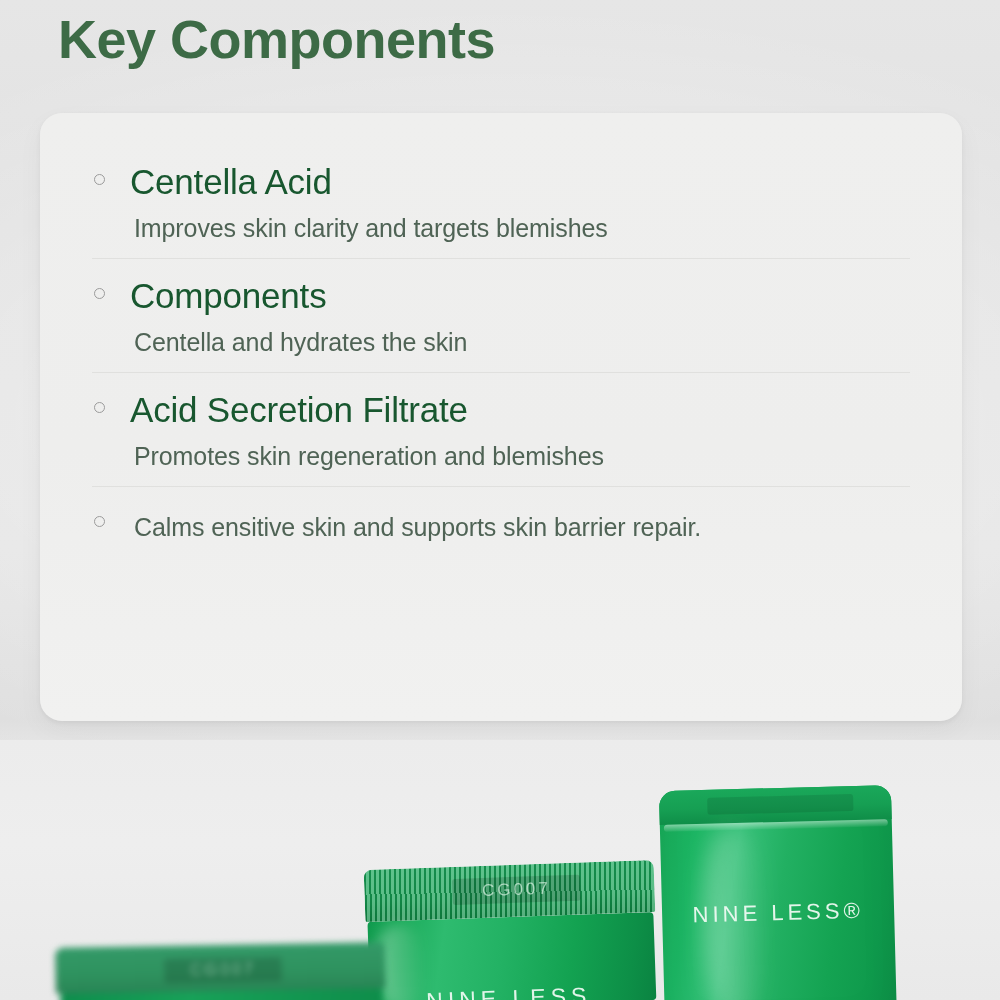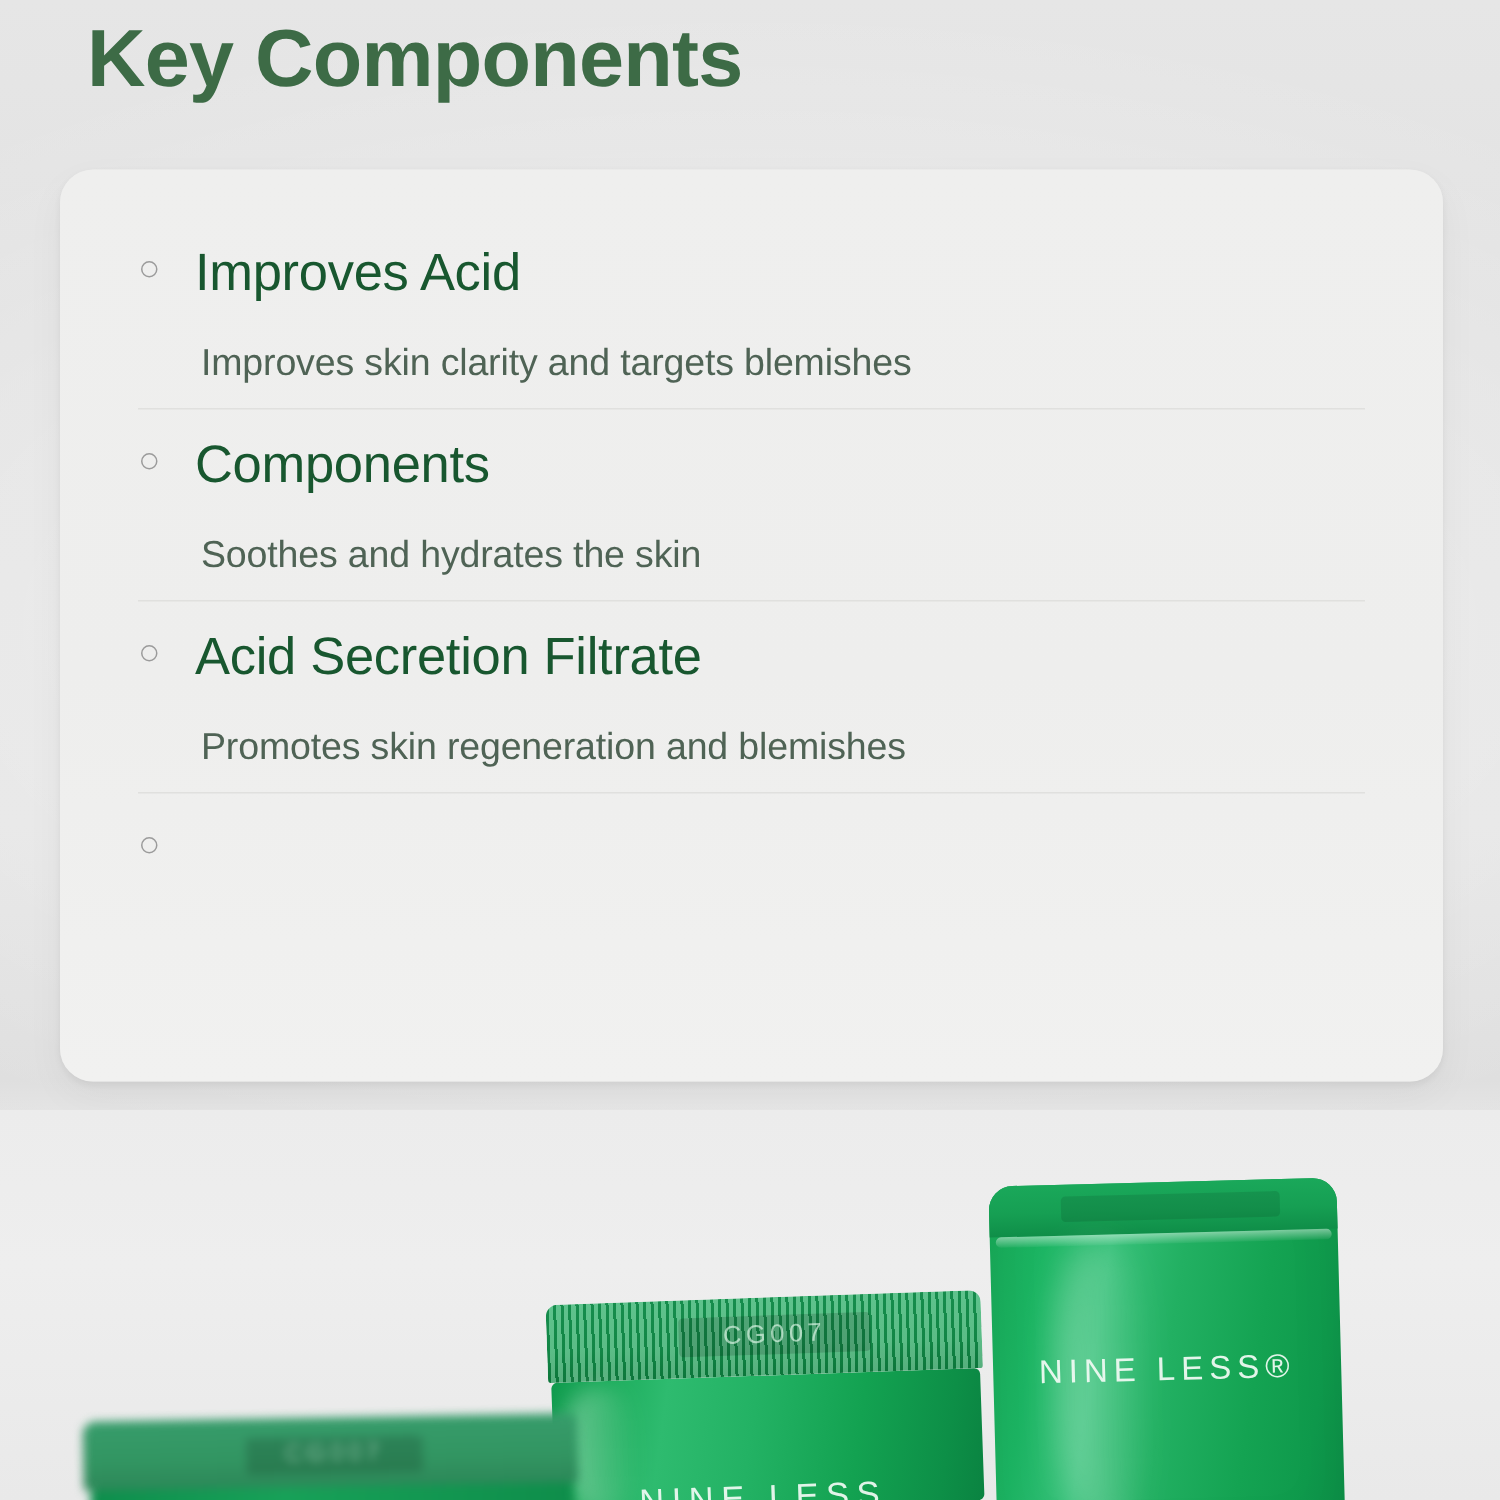--- a/index.html
+++ b/index.html
@@ -72,21 +72,21 @@
     margin-left: 38px;
     font-size: 35px;
     font-weight: 400;
     color: #18572f;
     line-height: 1.22;
     letter-spacing: -0.2px;
   }
 
   .comp-desc {
     margin-left: 42px;
-    margin-top: 23px;
+    margin-top: 9px;
     font-size: 25px;
     font-weight: 400;
     color: #4f6355;
     line-height: 1.25;
     letter-spacing: -0.1px;
   }
 
   
   #photo {
     position: absolute;
@@ -237,38 +237,39 @@
 
 <div id="page">
 
   <h1 id="title">Key Components</h1>
 
   <div id="card">
     <ul class="comp-list">
 
       <li class="comp-item">
         <span class="bullet"></span>
-        <div class="comp-name">Improves Acid</div>
+        <div class="comp-name">Centella Acid</div>
         <div class="comp-desc">Improves skin clarity and targets blemishes</div>
       </li>
 
       <li class="comp-item">
         <span class="bullet"></span>
         <div class="comp-name">Components</div>
-        <div class="comp-desc">Soothes and hydrates the skin</div>
+        <div class="comp-desc">Centella and hydrates the skin</div>
       </li>
 
       <li class="comp-item">
         <span class="bullet"></span>
         <div class="comp-name">Acid Secretion Filtrate</div>
         <div class="comp-desc">Promotes skin regeneration and blemishes</div>
       </li>
 
       <li class="comp-item">
         <span class="bullet"></span>
+        <div class="comp-desc">Calms ensitive skin and supports skin barrier repair.</div>
       </li>
 
     </ul>
   </div>
 
   <div id="photo">
 
     <div class="tube" id="tube-right">
       <div class="body"></div>
       <div class="seal"></div>

